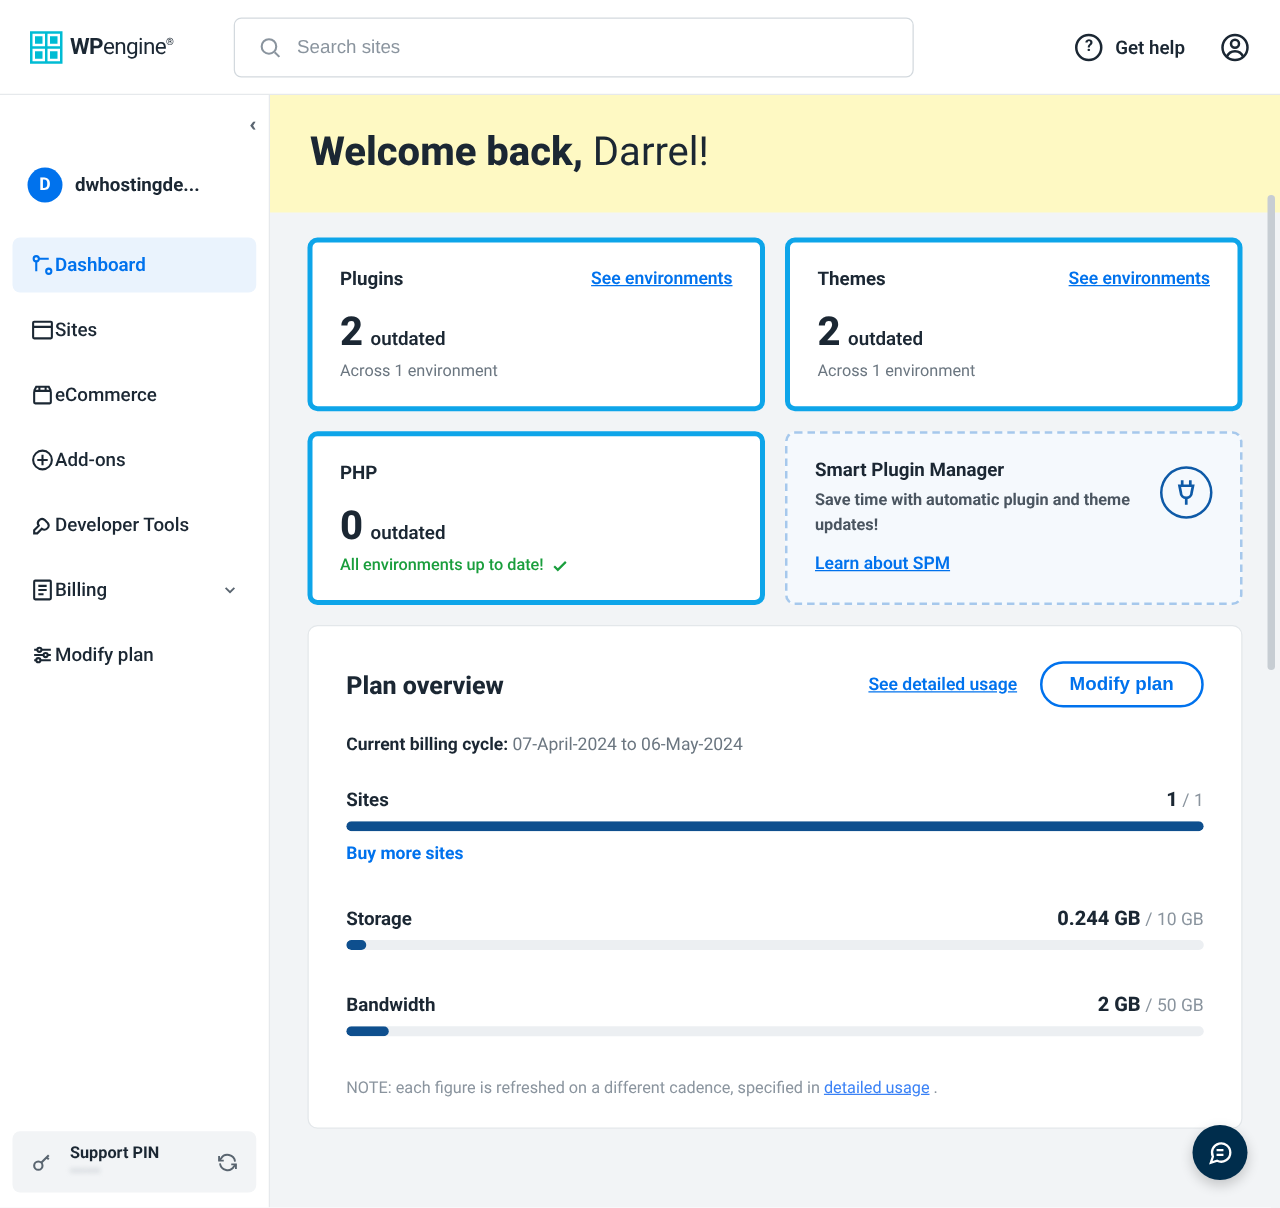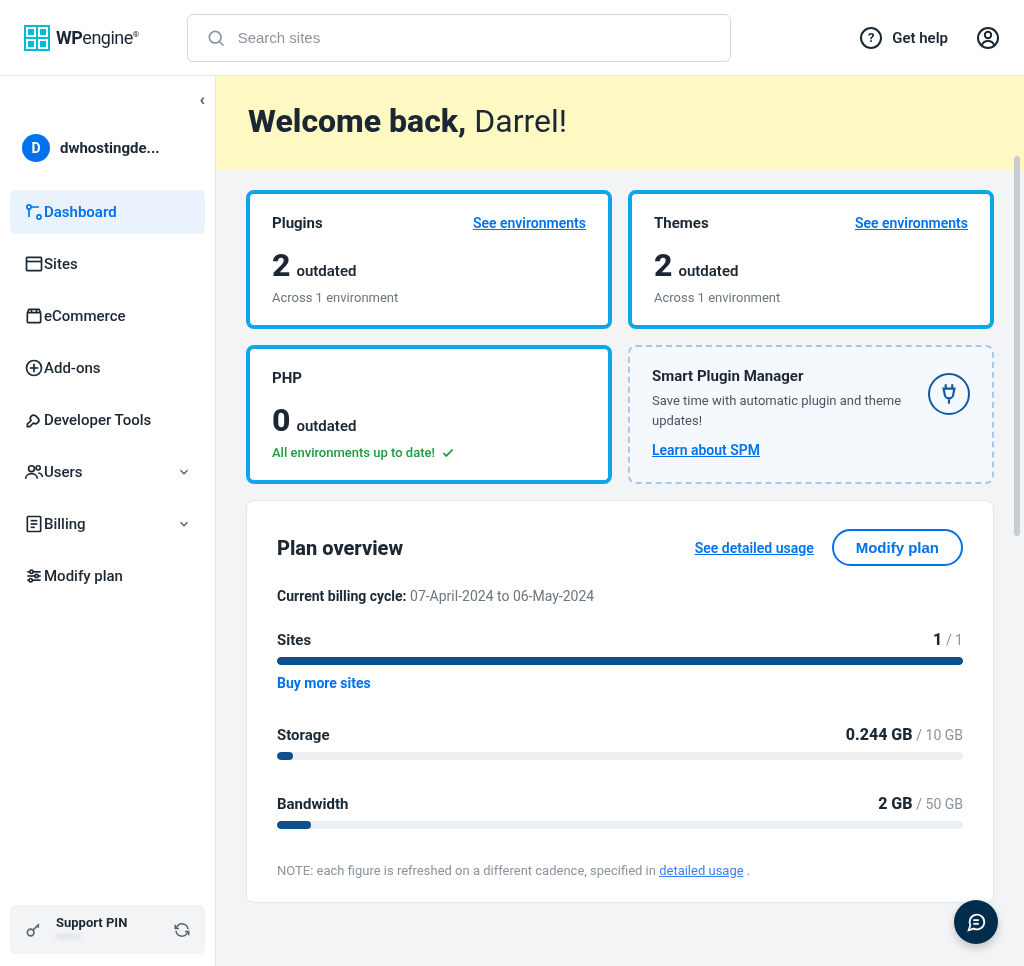--- a/index.html
+++ b/index.html
@@ -276,20 +276,21 @@
   .spm-content .spm-title {
     font-size: 15px;
     font-weight: 700;
     margin-bottom: 6px;
   }
   .spm-content .spm-desc {
     font-size: 13px;
     color: #4a5560;
     margin-bottom: 10px;
     line-height: 1.5;
+    font-weight: bold;
   }
   .spm-link {
     font-size: 14px;
     font-weight: 600;
     color: #0072ed;
     text-decoration: underline;
     cursor: pointer;
   }
   .spm-icon {
     width: 42px; height: 42px;
@@ -507,36 +508,20 @@
 
     <div class="nav-item">
       <span class="nav-icon">
         <svg width="20" height="20" viewBox="0 0 24 24" fill="none" stroke="#1b2733" stroke-width="2">
             <path d="M14 7a4 4 0 0 0-5.6 5.6L4 17v3h3l4.4-4.4A4 4 0 0 0 17 10l-3-3z"></path>
           </svg>
       </span>
       <span>Developer Tools</span>
     </div>
 
-    <div class="nav-item">
-      <span class="nav-icon">
-        <svg width="20" height="20" viewBox="0 0 24 24" fill="none" stroke="#1b2733" stroke-width="2">
-            <circle cx="9" cy="8" r="3.5"></circle>
-            <path d="M2 20c0-3.5 3-6 7-6s7 2.5 7 6"></path>
-            <circle cx="17" cy="7" r="2.5"></circle>
-            <path d="M22 18c0-2.5-2-4.5-5-4.8"></path>
-          </svg>
-      </span>
-      <span>Users</span>
-      <span class="chev">
-        <svg width="14" height="14" viewBox="0 0 24 24" fill="none" stroke="#5a6570" stroke-width="2.5">
-            <polyline points="6 9 12 15 18 9"></polyline>
-          </svg>
-      </span>
-    </div>
 
     <div class="nav-item">
       <span class="nav-icon">
         <svg width="20" height="20" viewBox="0 0 24 24" fill="none" stroke="#1b2733" stroke-width="2">
             <rect x="4" y="3" width="16" height="18" rx="1"></rect>
             <line x1="8" y1="8" x2="16" y2="8"></line>
             <line x1="8" y1="12" x2="16" y2="12"></line>
             <line x1="8" y1="16" x2="13" y2="16"></line>
           </svg>
       </span>

